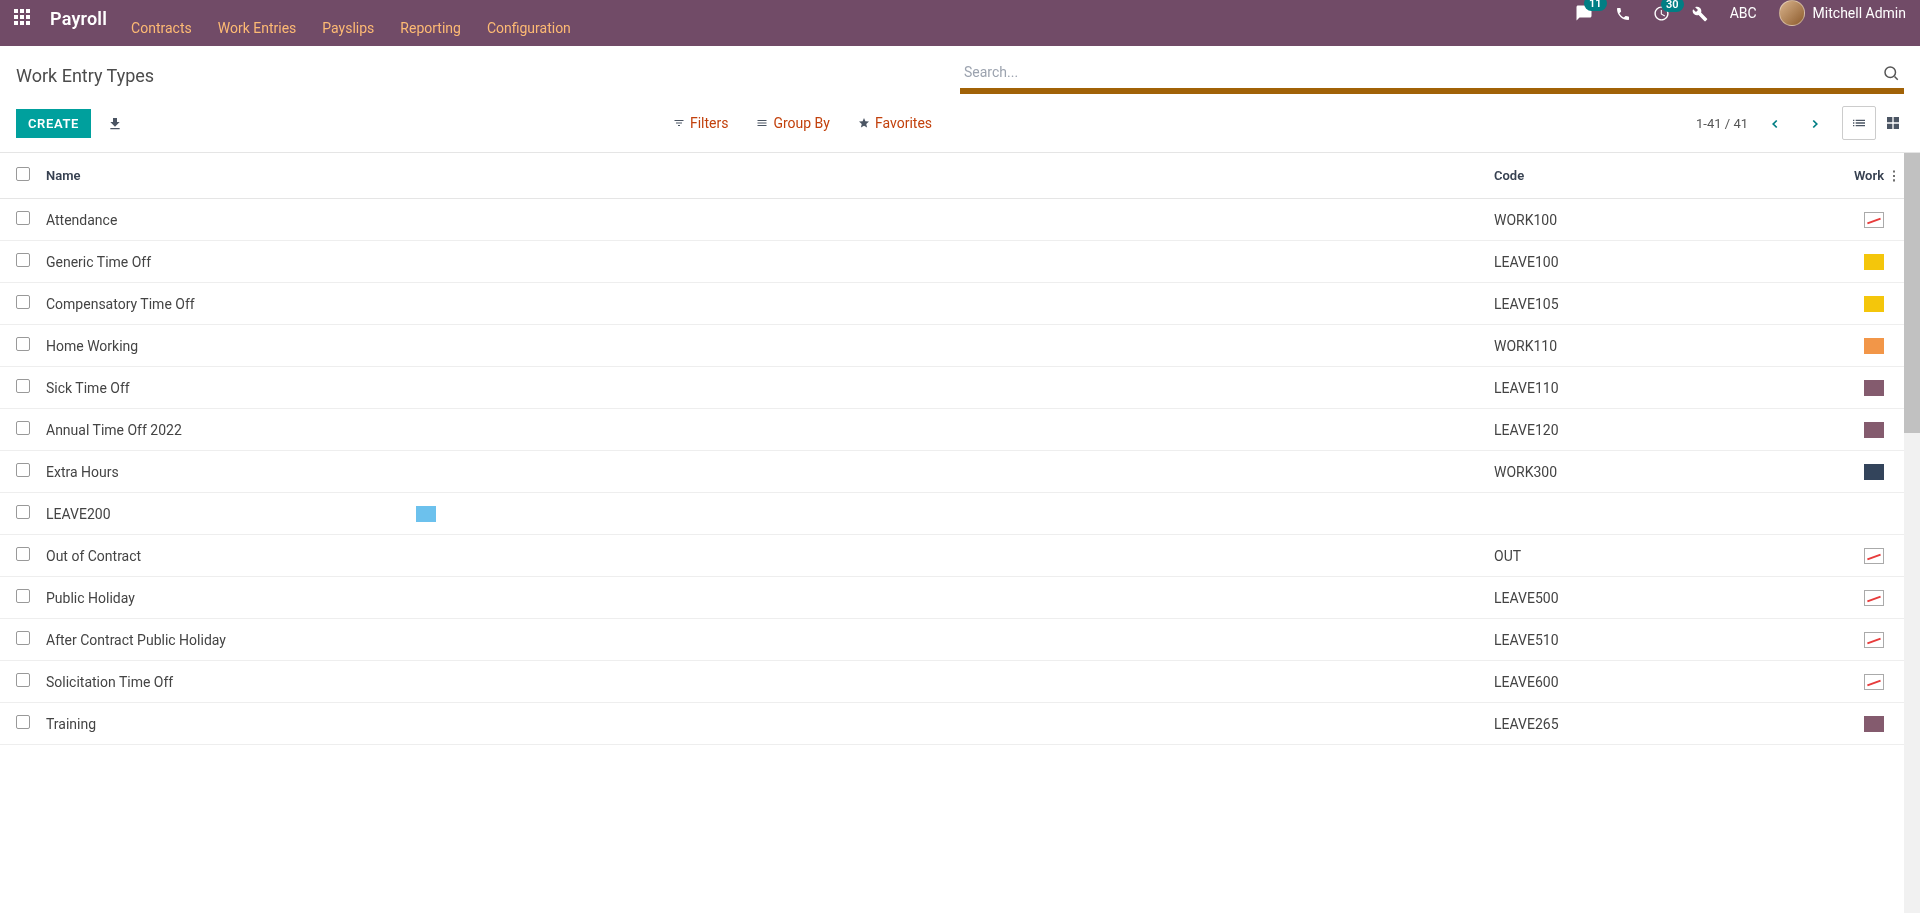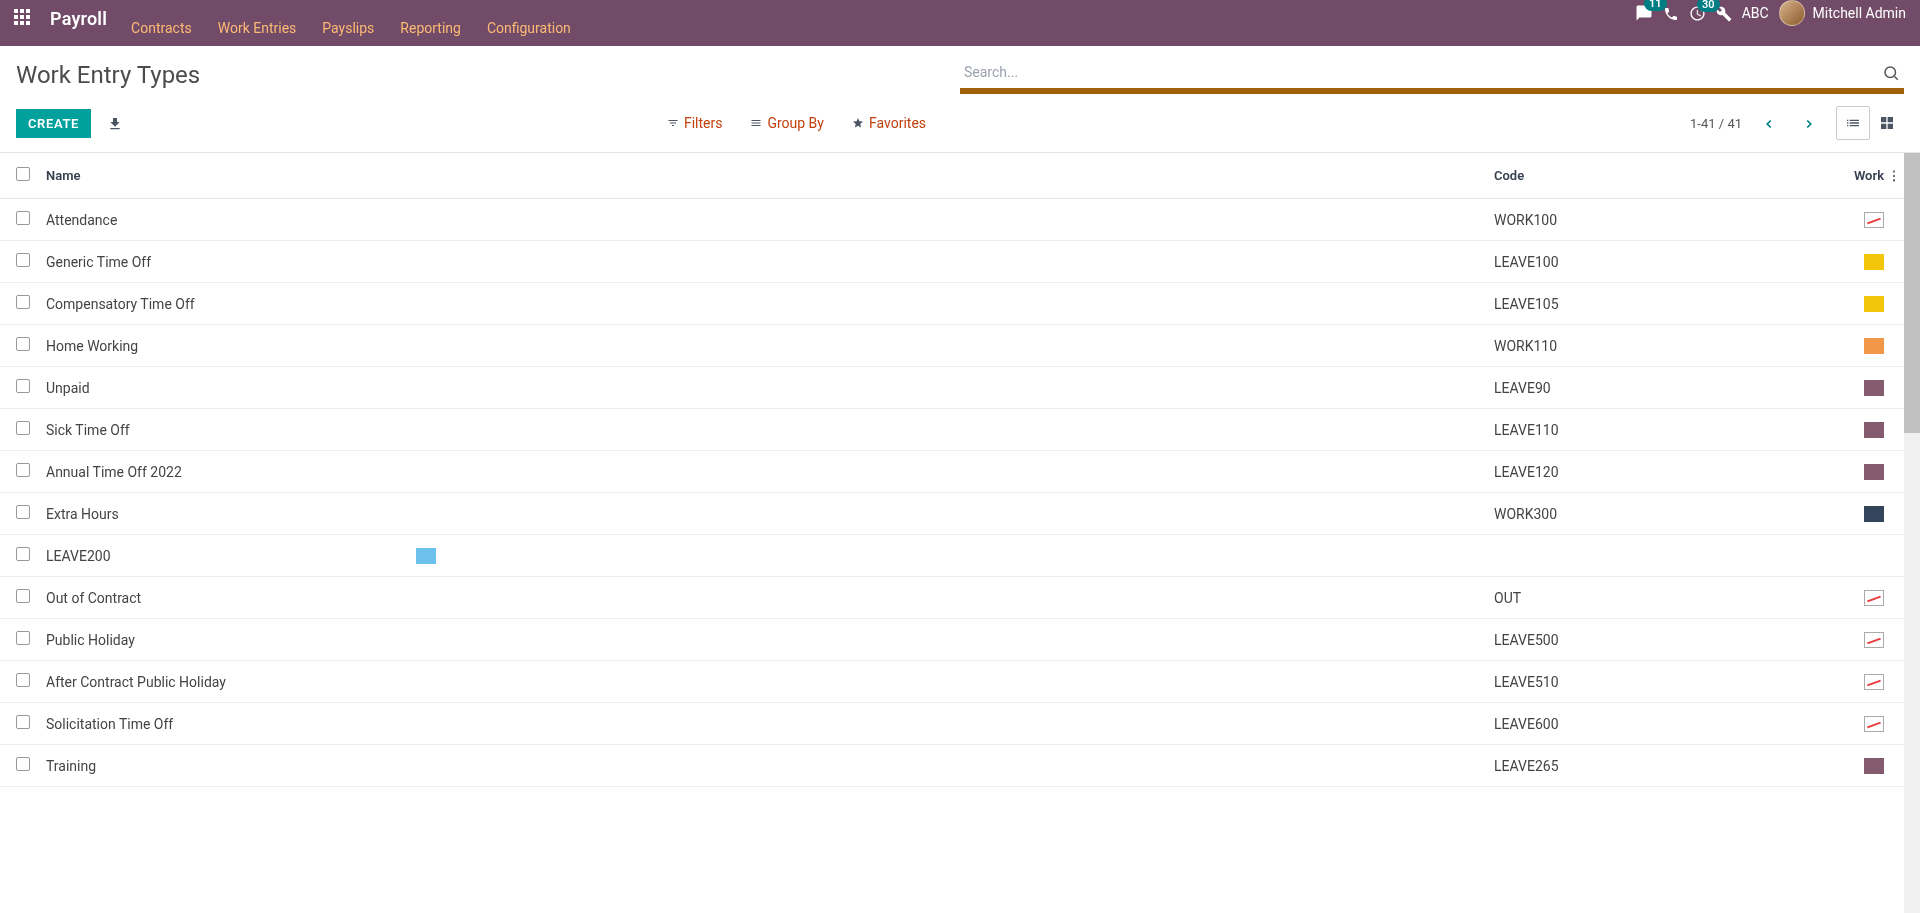--- a/index.html
+++ b/index.html
@@ -6,40 +6,40 @@
 body { width: 1920px; height: 913px; overflow: hidden; background: #fff; color: #374151; font-size: 13px; }
 
 
 .topnav { background: #714B67; height: 46px; display: flex; align-items: flex-start; padding: 0 14px; color: #fff; justify-content: space-between; }
 .topnav-left { display: flex; align-items: center; gap: 18px; }
 .apps-icon { width: 18px; height: 18px; display: grid; grid-template-columns: repeat(3,4px); grid-template-rows: repeat(3,4px); gap: 2px; cursor: pointer; }
 .apps-icon span { background: #fff; width: 4px; height: 4px; }
 .app-name { font-size: 18px; font-weight: 600; letter-spacing: 0.2px; cursor: pointer; margin-right: 6px; }
 .menu { display: flex; gap: 26px; }
 .menu-item { color: #fdba74; font-size: 14px; cursor: pointer; margin-top: 20px; }
-.topnav-right { display: flex; align-items: center; gap: 10px; }
+.topnav-right { display: flex; align-items: center; gap: 22px; }
 .badge-wrap { position: relative; display: inline-flex; align-items: center; }
 .badge { position: absolute; top: -8px; right: -14px; background: #017E84; color: #fff; border-radius: 10px; font-size: 11px; padding: 1px 5px; line-height: 13px; font-weight: 600;}
 .systray-icon { font-size: 15px; color: #fff; cursor: pointer; }
 .company-label { font-size: 14px; cursor: pointer; }
 .user-block { display: flex; align-items: center; gap: 8px; cursor: pointer; }
 .avatar { width: 26px; height: 26px; border-radius: 50%; background: linear-gradient(135deg,#d9b38c,#8b5a2b); border: 1px solid rgba(255,255,255,0.4); }
 .user-name { font-size: 14px; }
 
 
 .cp { border-bottom: 1px solid #e5e5e5; }
 .cp-row1 { display: flex; align-items: center; padding: 10px 16px 0 16px; }
-.breadcrumb { font-size: 24px; color: #4c4c4c; flex: 0 0 50%; }
+.breadcrumb { font-size: 18px; color: #4c4c4c; flex: 0 0 50%; }
 .search-area { flex: 1 1 auto; position: relative; border-bottom: 6px solid #a16207; }
 .search-input { width: 100%; border: none; outline: none; padding: 8px 30px 8px 4px; font-size: 14px; color: #666; }
 .search-input::placeholder { color: #9ca3af; }
 .search-btn { position: absolute; right: 0; top: 4px; background: none; border: none; cursor: pointer; color: #6b7280; padding: 4px; }
 
 
-.cp-row2 { display: flex; align-items: center; justify-content: space-between; padding: 12px 16px 12px 16px; }
+.cp-row2 { display: flex; align-items: center; justify-content: space-between; padding: 12px 10px 12px 16px; gap: 6px; }
 .cp-left-actions { display: flex; align-items: center; gap: 12px; }
 .btn-create { background: #00A09D; color: #fff; border: none; padding: 7px 12px; font-weight: 600; letter-spacing: 0.6px; font-size: 13px; cursor: pointer; }
 .btn-icon-sm { background: none; border: none; cursor: pointer; color: #4b5563; font-size: 15px; padding: 4px; }
 .cp-middle { display: flex; align-items: center; gap: 28px; flex: 1; padding-left: 540px;}
 .filter-btn { display: flex; align-items: center; gap: 5px; color: #c2410c; font-size: 14px; cursor: pointer; background:none; border:none; }
 .cp-right { display: flex; align-items: center; gap: 14px; }
 .pager-text { font-size: 13px; color: #555; }
 .pager-btn { background: none; border: none; cursor: pointer; color: #017E84; font-size: 16px; padding: 4px 6px; }
 .view-switch { display: flex; }
 .view-btn { border: 1px solid transparent; background: none; width: 34px; height: 34px; display: flex; align-items: center; justify-content: center; cursor: pointer; color: #4b5563; font-size: 15px; }
@@ -227,27 +227,20 @@
       </div>
       <div class="row">
         <div class="col-check"><span class="checkbox"></span></div>
         <div class="col-name">Home Working</div>
         <div class="col-code">WORK110</div>
         <div class="col-color"><span class="color-swatch swatch-orange"></span></div>
         <div class="col-opt"></div>
       </div>
       <div class="row">
         <div class="col-check"><span class="checkbox"></span></div>
-        <div class="col-name">Unpaid</div>
-        <div class="col-code">LEAVE90</div>
-        <div class="col-color"><span class="color-swatch swatch-purple"></span></div>
-        <div class="col-opt"></div>
-      </div>
-      <div class="row">
-        <div class="col-check"><span class="checkbox"></span></div>
         <div class="col-name">Sick Time Off</div>
         <div class="col-code">LEAVE110</div>
         <div class="col-color"><span class="color-swatch swatch-purple"></span></div>
         <div class="col-opt"></div>
       </div>
       <div class="row">
         <div class="col-check"><span class="checkbox"></span></div>
         <div class="col-name">Annual Time Off 2022</div>
         <div class="col-code">LEAVE120</div>
         <div class="col-color"><span class="color-swatch swatch-purple"></span></div>

